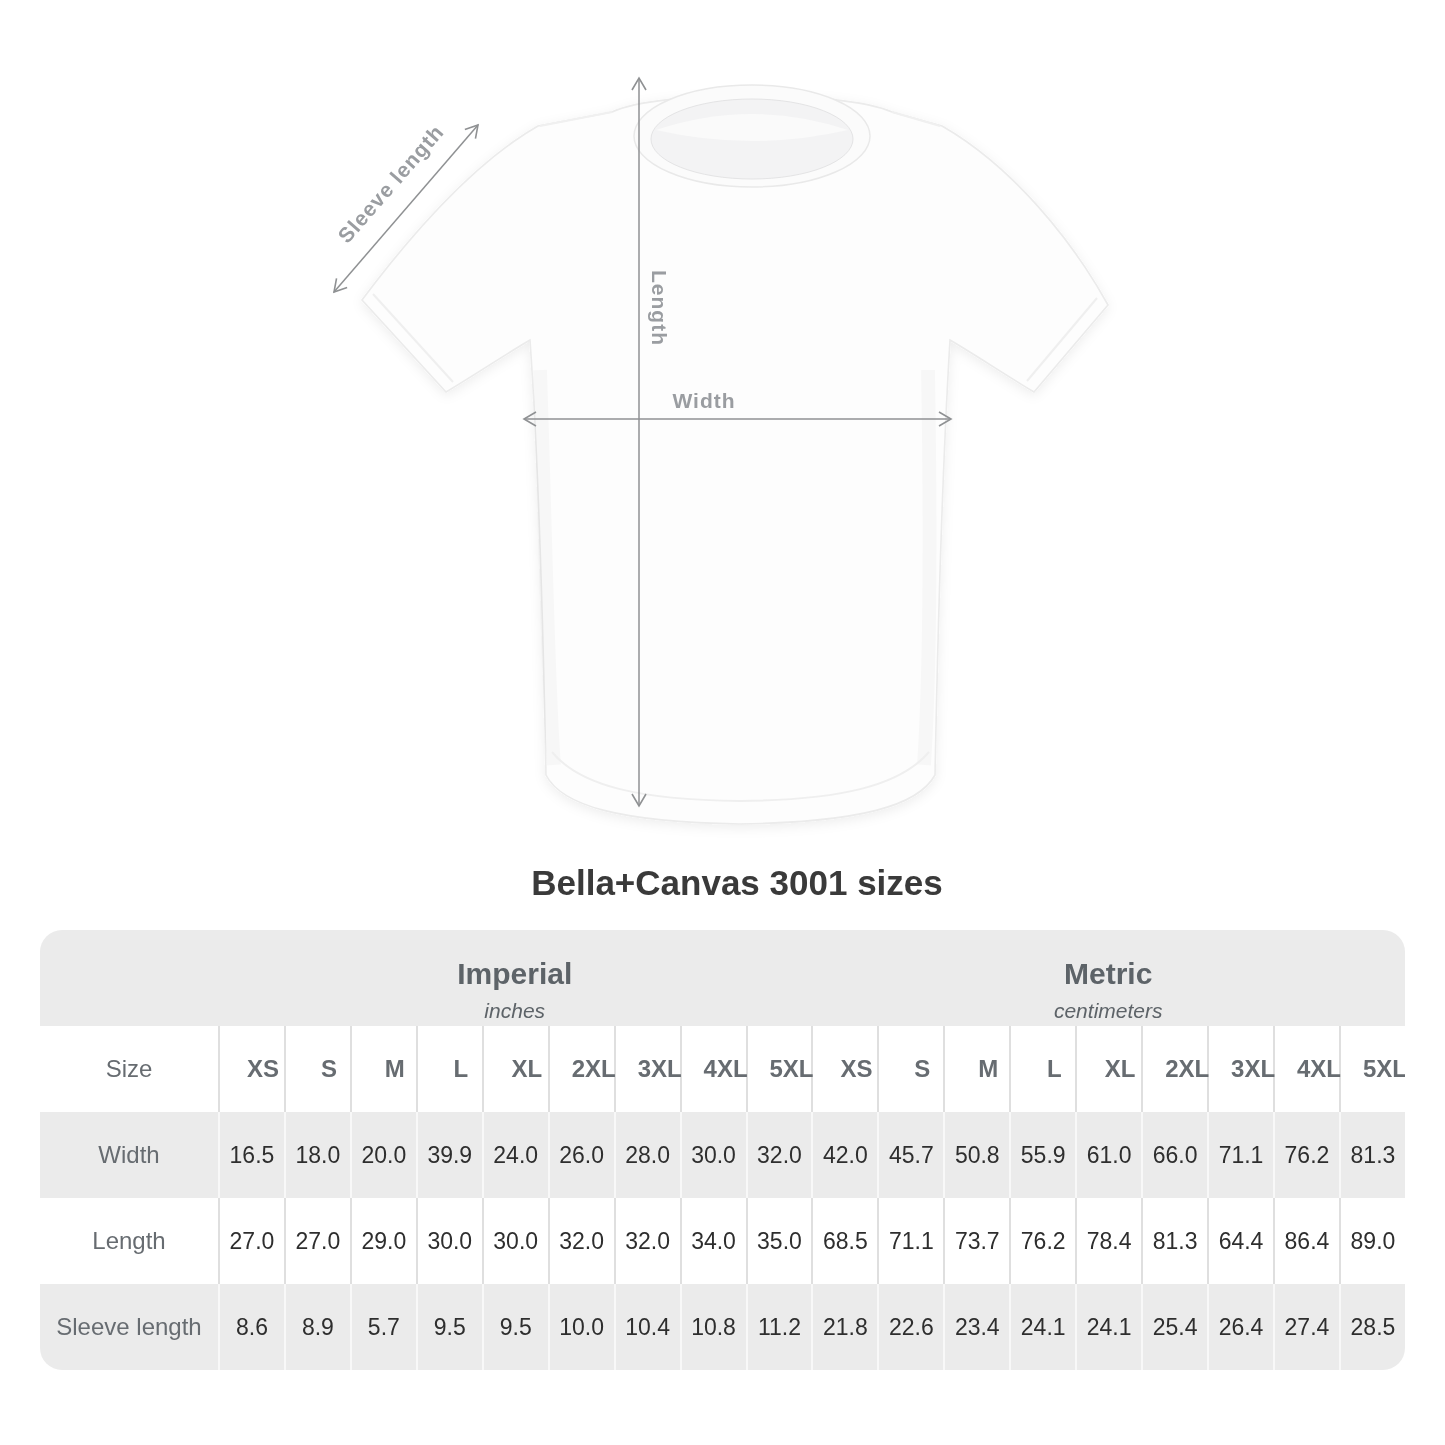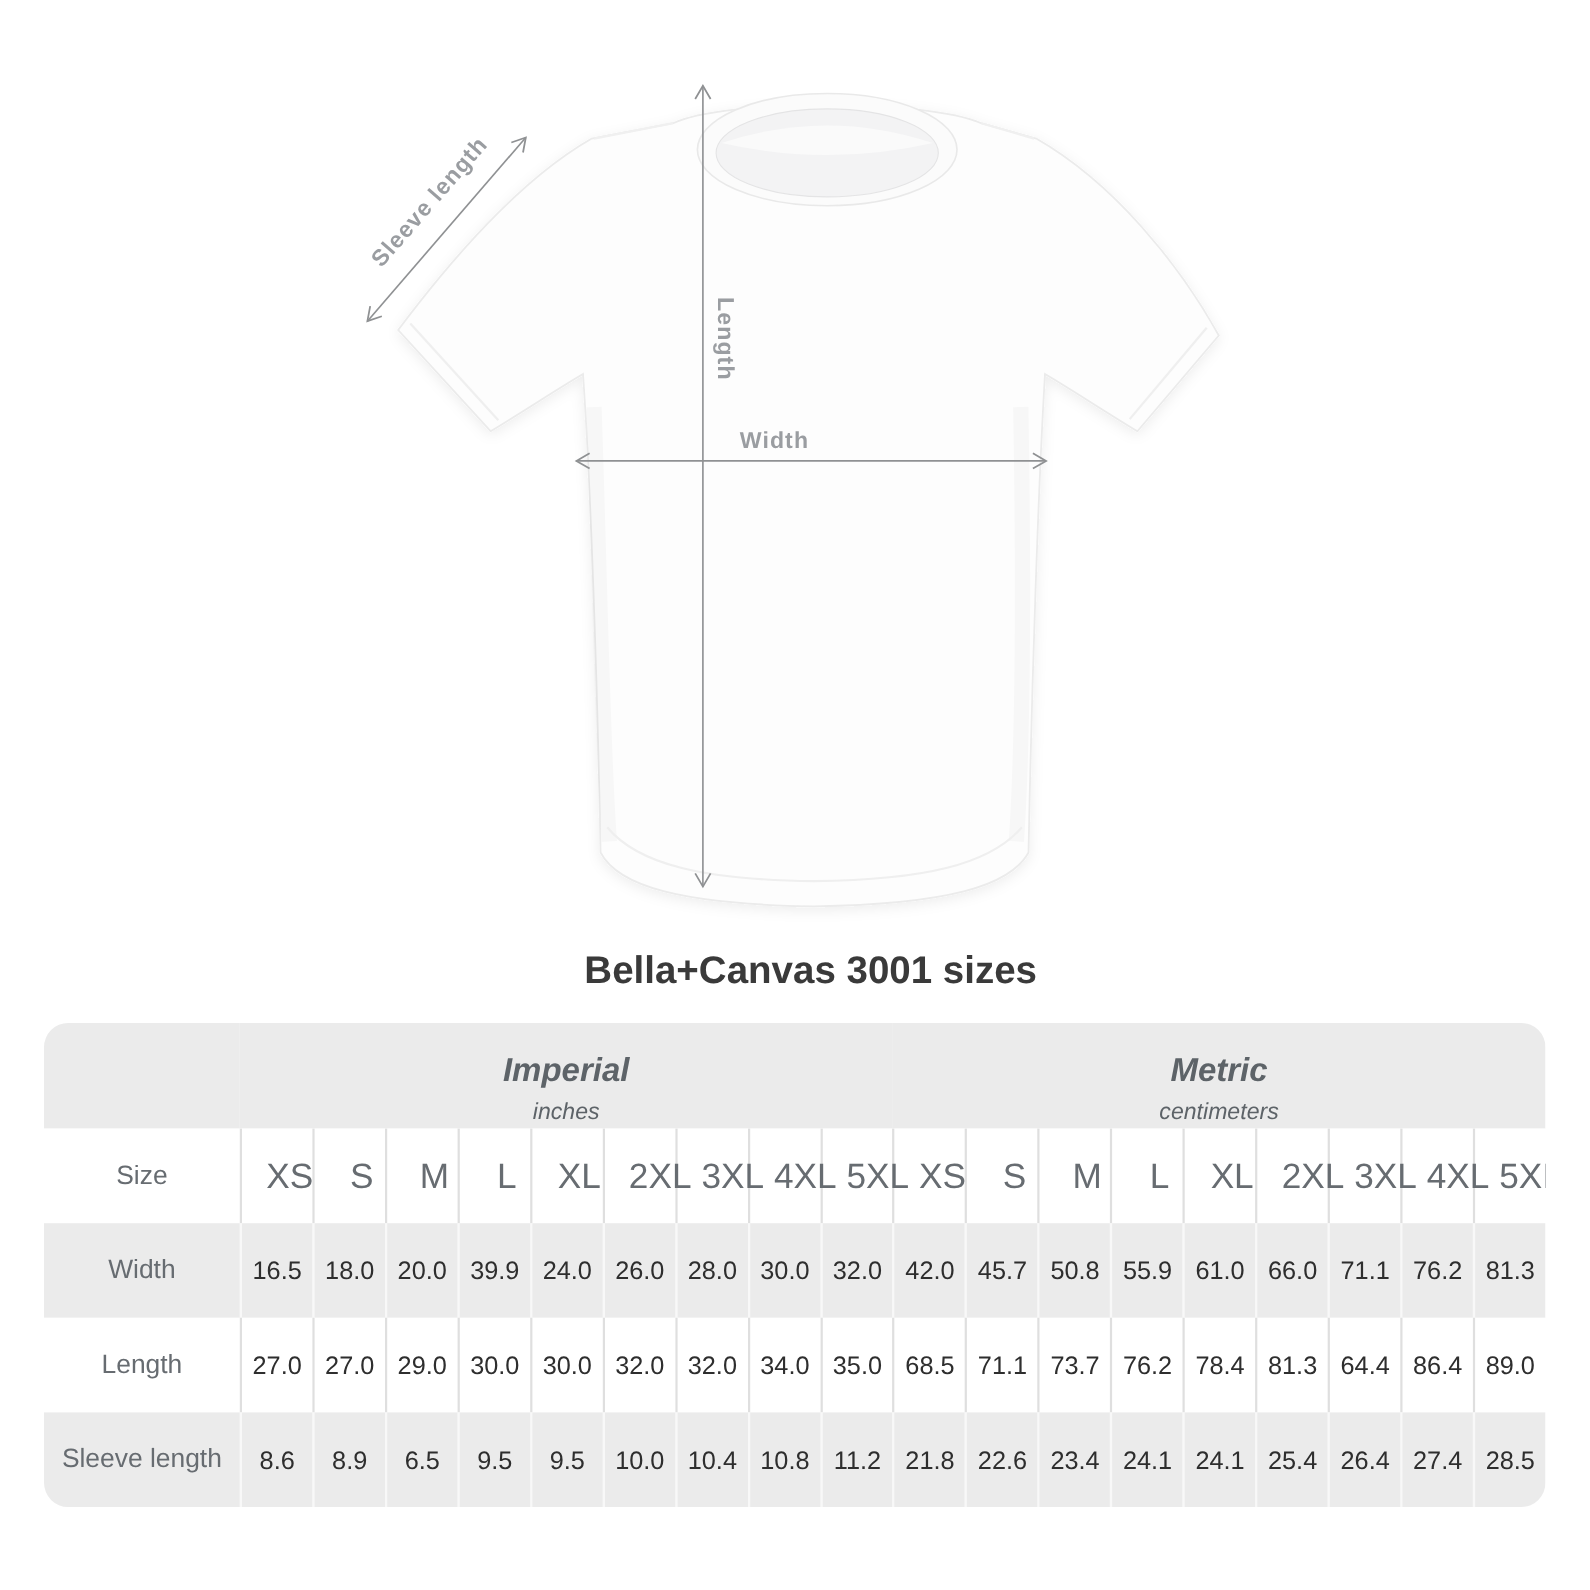--- a/index.html
+++ b/index.html
@@ -58,21 +58,20 @@
   tr.units td{
     background:#ebebeb;
     height:96px;
     text-align:center;
     vertical-align:middle;
     padding:0;
   }
   .unit-name{
     font-size:30px;
     font-weight:700;
-    font-style:italic;
     color:#5d6368;
     margin-top:24px;
   }
   .unit-sub{
     margin-top:8px;
     font-size:21px;
     font-style:italic;
     color:#5d6368;
   }
   tr.sizes th, tr.sizes td, tr.data td{
@@ -80,22 +79,22 @@
     text-align:center;
     vertical-align:middle;
     padding:0;
   }
   .rowlabel{
     font-size:24px;
     font-weight:400;
     color:#676c71;
   }
   tr.sizes th{
-    font-size:32px;
-    font-weight:400;
+    font-size:24px;
+    font-weight:700;
     color:#676c71;
     padding-left:22px;
   }
   td.val{
     font-size:23px;
     font-weight:400;
     color:#2e2e2e;
   }
   tr.r-white{background:#ffffff;}
   tr.r-gray td{background:#ebebeb;}
@@ -241,21 +240,21 @@
           <td class="val">81.3</td>
           <td class="val">64.4</td>
           <td class="val">86.4</td>
           <td class="val">89.0</td>
         </tr>
 
         <tr class="data r-gray">
           <td class="rowlabel">Sleeve length</td>
           <td class="val">8.6</td>
           <td class="val">8.9</td>
-          <td class="val">6.5</td>
+          <td class="val">5.7</td>
           <td class="val">9.5</td>
           <td class="val">9.5</td>
           <td class="val">10.0</td>
           <td class="val">10.4</td>
           <td class="val">10.8</td>
           <td class="val">11.2</td>
           <td class="val">21.8</td>
           <td class="val">22.6</td>
           <td class="val">23.4</td>
           <td class="val">24.1</td>

